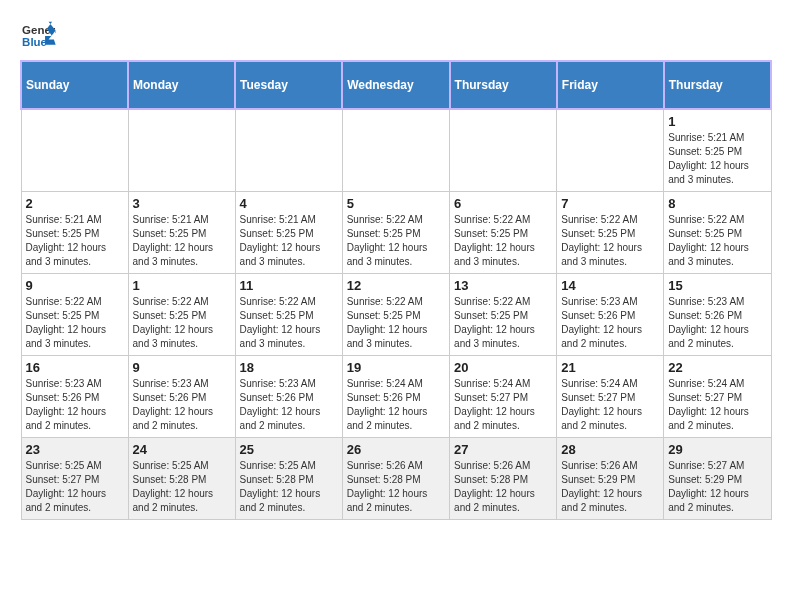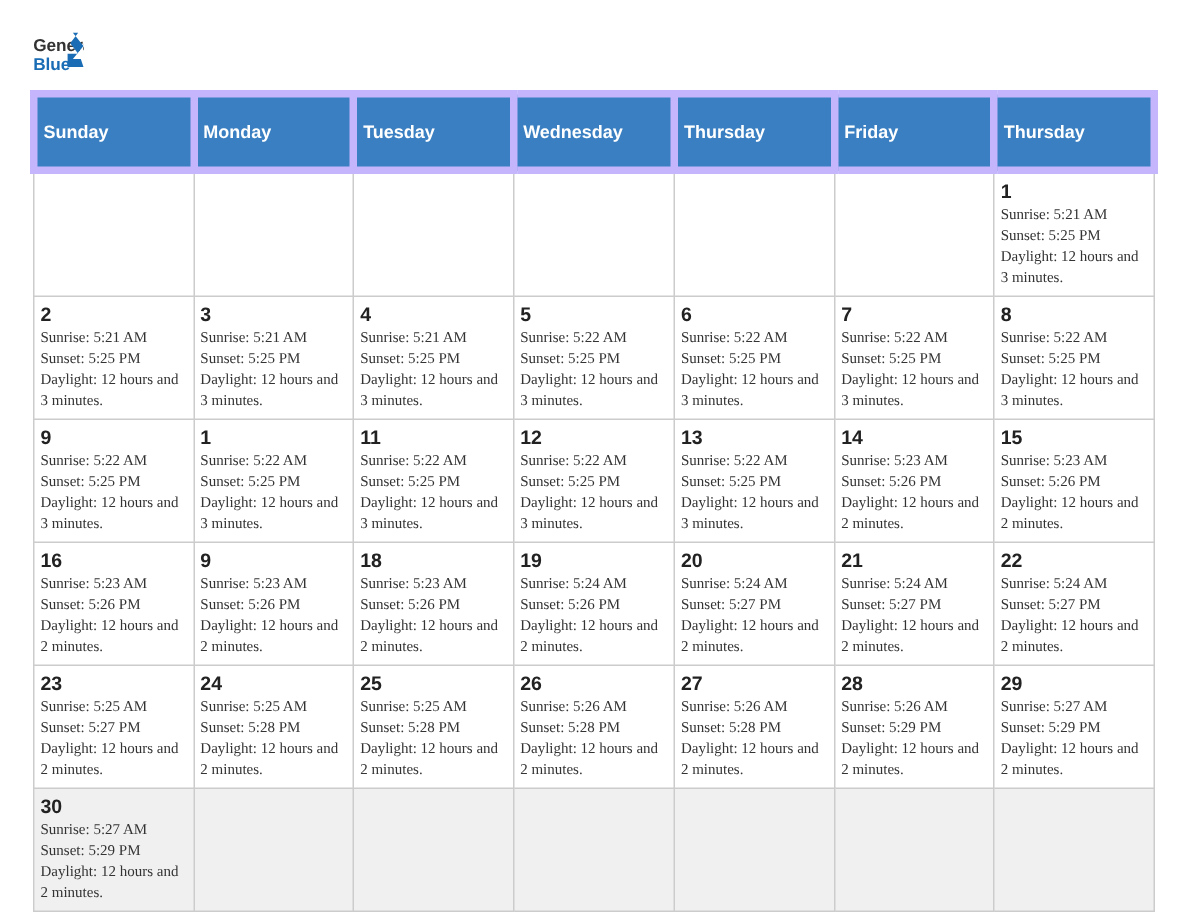--- a/index.html
+++ b/index.html
@@ -42,42 +42,41 @@
       border-collapse: collapse;
       border: 1px solid #ccc;
     }
     .calendar th {
       background-color: #3a7fc1;
       color: #fff;
       font-size: 12px;
       font-weight: bold;
       padding: 16px 4px;
       text-align: left;
-      border: 5px solid #c4b5fd;
+      border: 2px solid #c4b5fd;
     }
     .calendar td {
       vertical-align: top;
       border: 1px solid #ccc;
       padding: 4px;
       width: 108px;
       min-height: 80px;
       background: #fff;
       font-size: 11px;
     }
     .day-number {
       font-size: 13px;
       font-weight: bold;
       color: #222;
       margin-bottom: 2px;
     }
     .day-info {
       font-size: 10px;
       color: #333;
       line-height: 1.4;
-      font-family: Liberation Serif, serif;
     }
     .empty-cell {
       background: #f9f9f9;
     }
     .last-row td {
       background: #f0f0f0;
     }
     .calendar tr:last-child td {
       background: #f0f0f0;
     }
@@ -295,28 +294,14 @@
 Sunset: 5:29 PM
 Daylight: 12 hours and 2 minutes.</div>
         </td>
         <td>
           <div class="day-number">29</div>
           <div class="day-info" style="white-space: pre-line;">Sunrise: 5:27 AM
 Sunset: 5:29 PM
 Daylight: 12 hours and 2 minutes.</div>
         </td>
       </tr>
-      <tr class="last-row">
-        <td>
-          <div class="day-number">30</div>
-          <div class="day-info" style="white-space: pre-line;">Sunrise: 5:27 AM
-Sunset: 5:29 PM
-Daylight: 12 hours and 2 minutes.</div>
-        </td>
-        <td class="empty-cell"></td>
-        <td class="empty-cell"></td>
-        <td class="empty-cell"></td>
-        <td class="empty-cell"></td>
-        <td class="empty-cell"></td>
-        <td class="empty-cell"></td>
-      </tr>
     </tbody>
 </table>
 
 </body></html>

